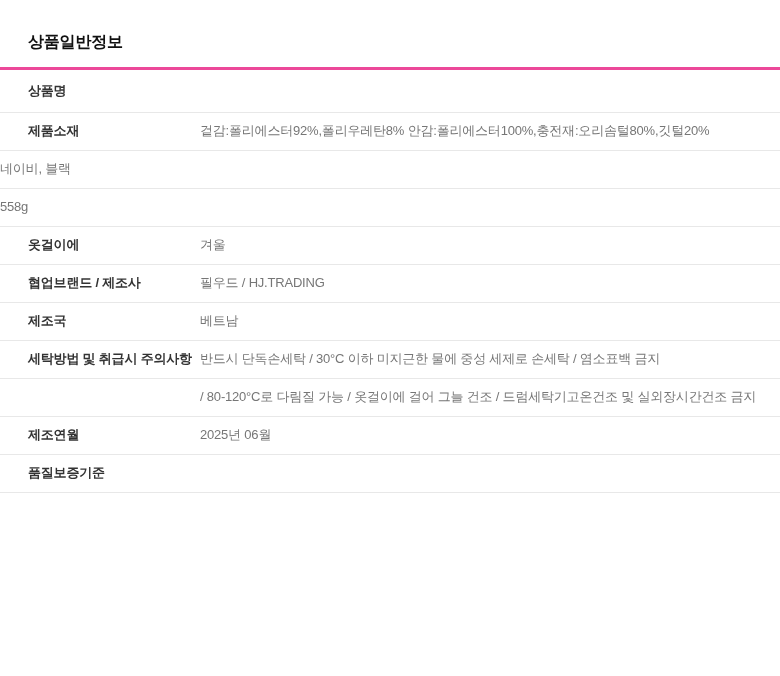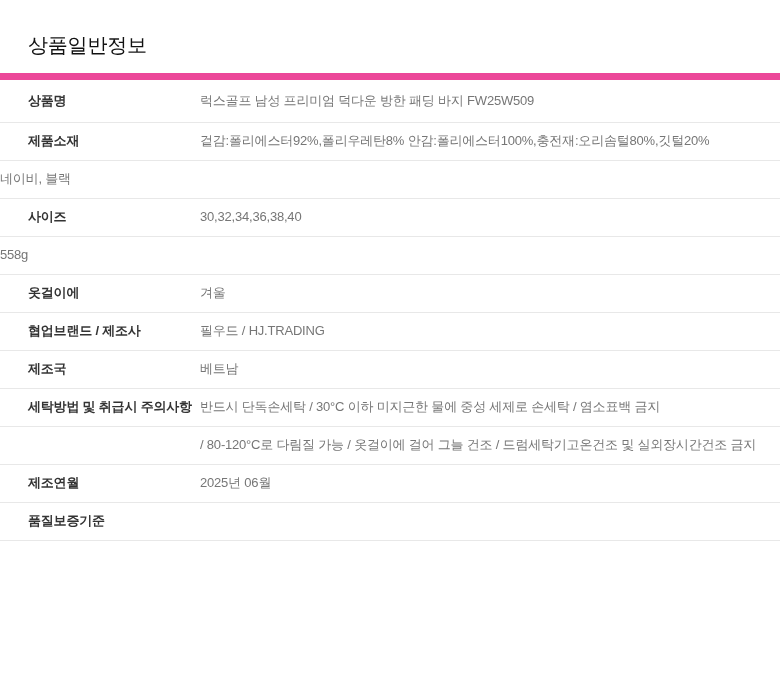--- a/index.html
+++ b/index.html
@@ -11,27 +11,27 @@
     -webkit-font-smoothing: antialiased;
   }
   .page {
     width: 780px;
     height: 676px;
     background: #ffffff;
     overflow: hidden;
   }
   .section-title {
     padding: 32px 36px 14px 28px;
-    font-size: 20px;
-    font-weight: normal;
+    font-size: 16px;
+    font-weight: bold;
     color: #111111;
     letter-spacing: -0.2px;
   }
   .info-table {
-    border-top: 7px solid #ec4899;
+    border-top: 3px solid #ec4899;
     width: 780px;
   }
   .row {
     display: flex;
     align-items: center;
     min-height: 38px;
     border-bottom: 1px solid #e8e8e8;
     font-size: 13px;
     letter-spacing: -0.2px;
   }
@@ -58,36 +58,31 @@
 <body>
 
 <div class="page">
 
   <div class="section-title">상품일반정보</div>
 
   <div class="info-table">
 
     <div class="row">
       <div class="label">상품명</div>
-      <div class="value">럭스골프 남성 프리미엄 덕다운 방한 패딩 바지 FW25W509</div>
     </div>
 
     <div class="row">
       <div class="label">제품소재</div>
       <div class="value">겉감:폴리에스터92%,폴리우레탄8% 안감:폴리에스터100%,충전재:오리솜털80%,깃털20%</div>
     </div>
 
     <div class="row">
       <div class="value">네이비, 블랙</div>
     </div>
 
-    <div class="row">
-      <div class="label">사이즈</div>
-      <div class="value">30,32,34,36,38,40</div>
-    </div>
 
     <div class="row">
       <div class="value">558g</div>
     </div>
 
     <div class="row">
       <div class="label">옷걸이에</div>
       <div class="value">겨울</div>
     </div>
 

